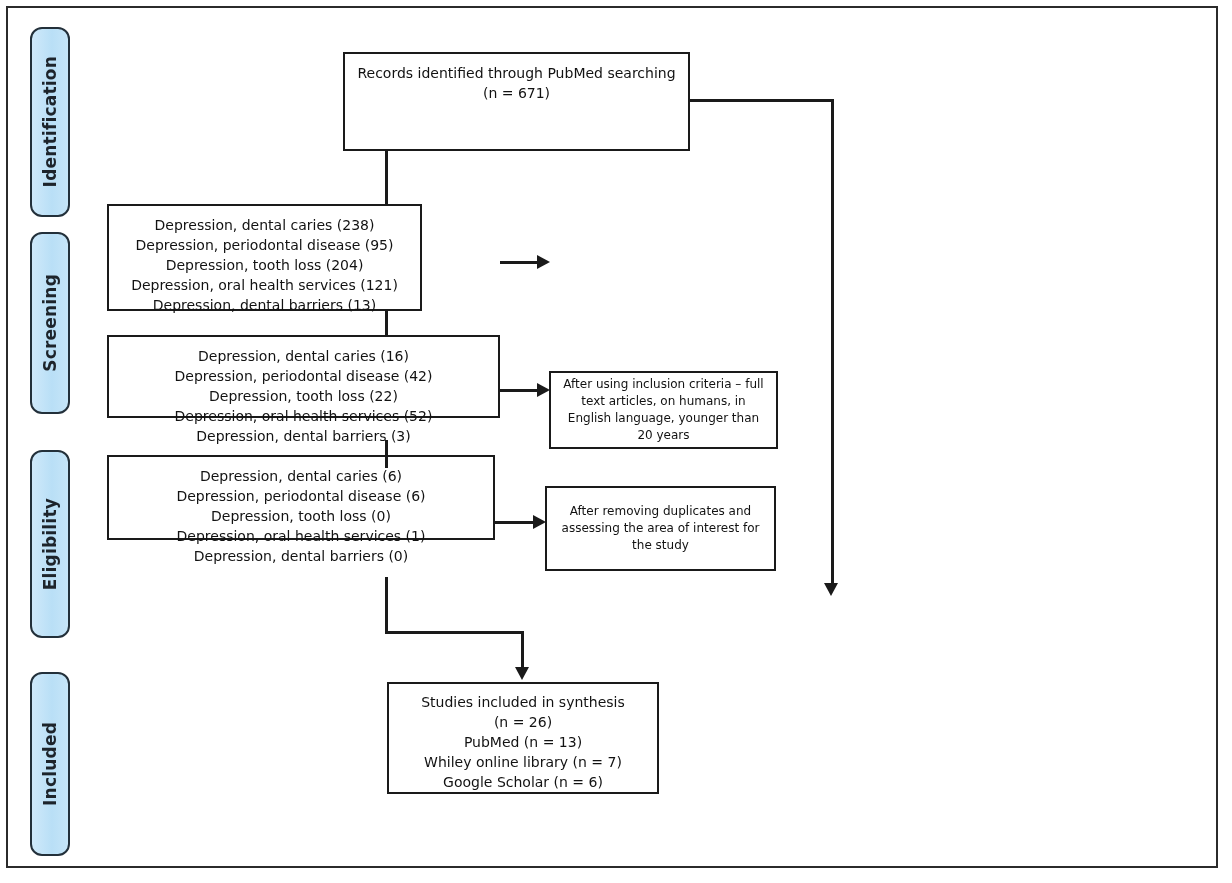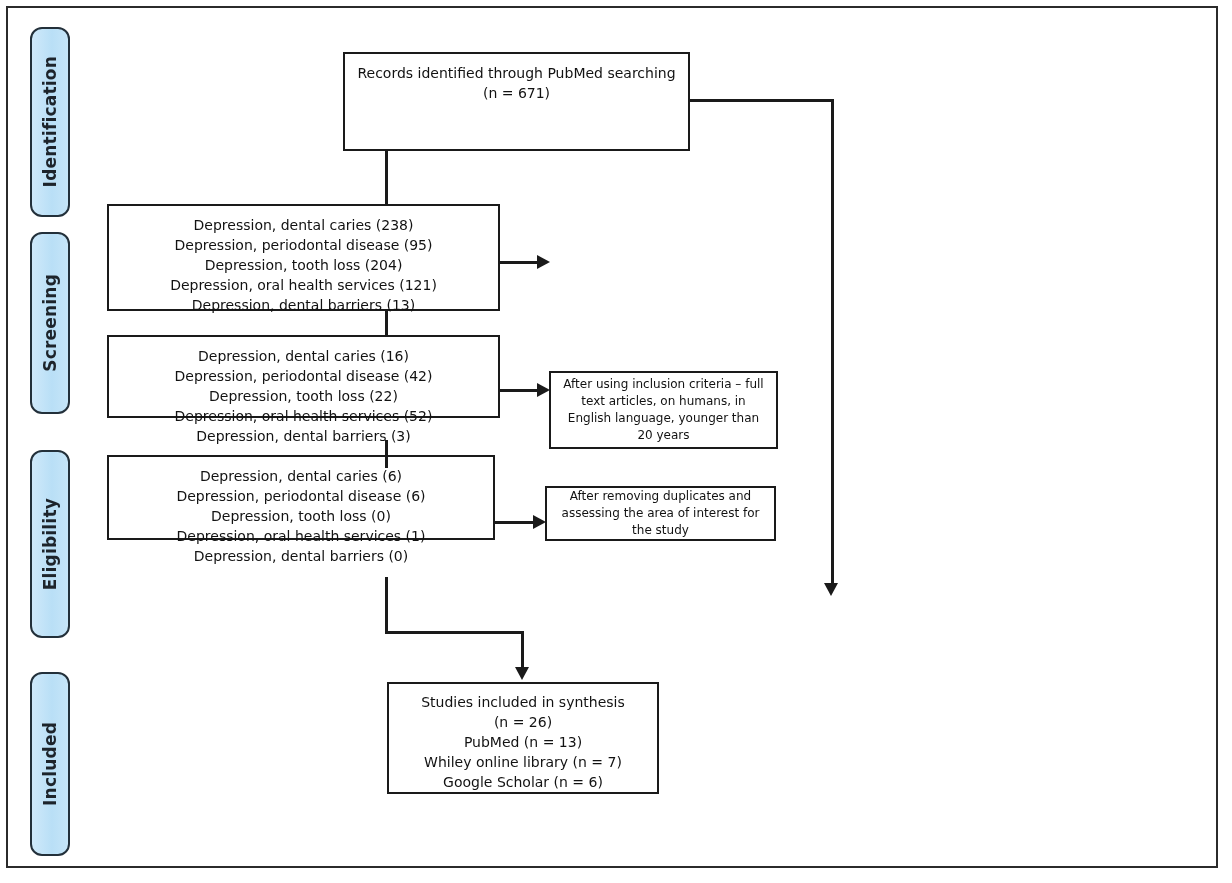--- a/index.html
+++ b/index.html
@@ -121,21 +121,21 @@
 
   <div class="stage-tab" style="left:30px; top:672px; width:40px; height:184px;">
     <span class="tab-label">Included</span>
   </div>
 
   <div class="flow-box align-top" style="left:343px; top:52px; width:347px; height:99px;">
     <div class="box-text sz-13">Records identified through PubMed searching
 (n = 671)</div>
   </div>
 
-  <div class="flow-box align-top" style="left:107px; top:204px; width:393px; height:107px;">
+  <div class="flow-box align-top" style="left:107px; top:204px; width:315px; height:107px;">
     <div class="box-text sz-13">Depression, dental caries (238)
 Depression, periodontal disease (95)
 Depression, tooth loss (204)
 Depression, oral health services (121)
 Depression, dental barriers (13)</div>
   </div>
 
 
   <div class="flow-box align-top" style="left:107px; top:335px; width:393px; height:83px;">
     <div class="box-text sz-13">Depression, dental caries (16)
@@ -150,21 +150,21 @@
   </div>
 
   <div class="flow-box align-top" style="left:107px; top:455px; width:388px; height:85px;">
     <div class="box-text sz-13">Depression, dental caries (6)
 Depression, periodontal disease (6)
 Depression, tooth loss (0)
 Depression, oral health services (1)
 Depression, dental barriers (0)</div>
   </div>
 
-  <div class="flow-box" style="left:545px; top:486px; width:231px; height:55px;">
+  <div class="flow-box" style="left:545px; top:486px; width:231px; height:85px;">
     <div class="box-text sz-12">After removing duplicates and assessing the area of interest for the study</div>
   </div>
 
 
   <div class="flow-box align-top" style="left:387px; top:682px; width:272px; height:112px;align-items:center;">
     <div class="box-text sz-13">Studies included in synthesis
 (n = 26)
 PubMed (n = 13)
 Whiley online library (n = 7)
 Google Scholar (n = 6)</div>

